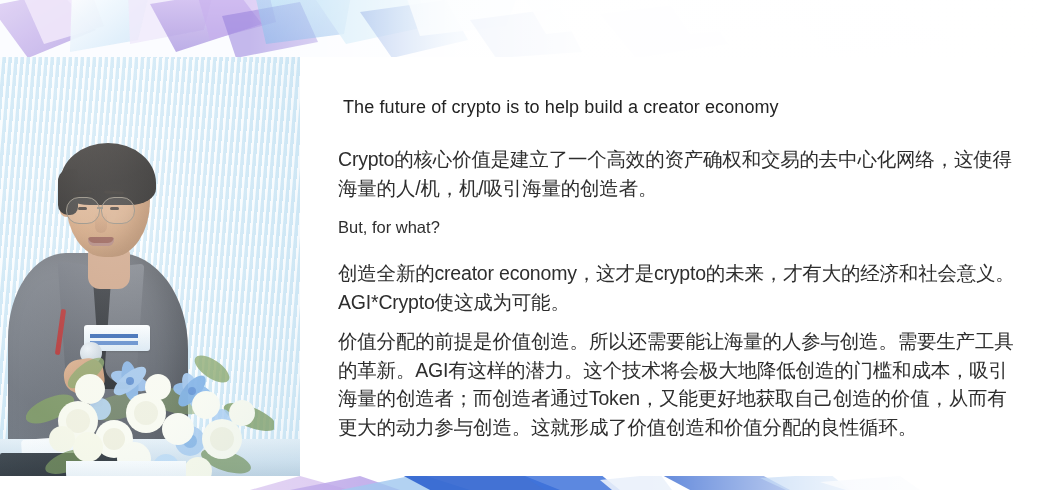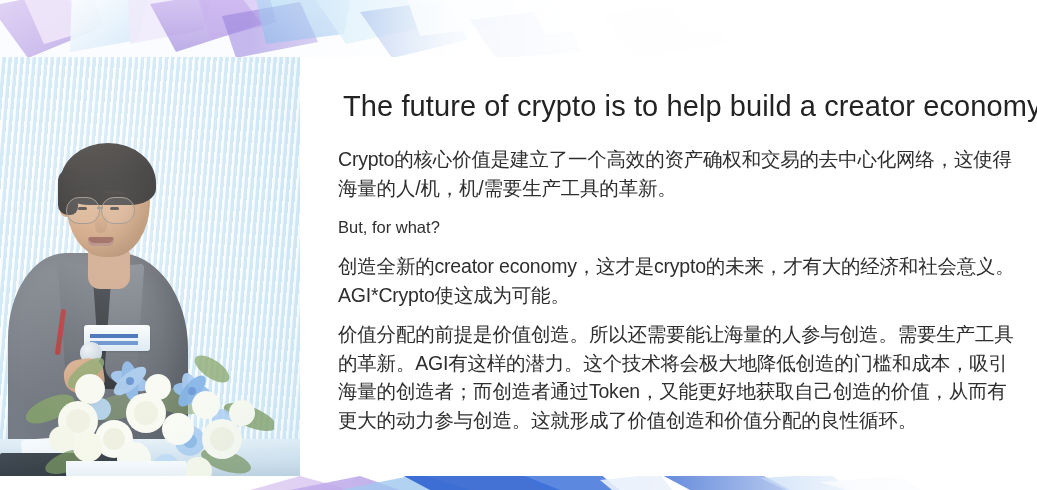--- a/index.html
+++ b/index.html
@@ -262,23 +262,23 @@
     position: absolute;
     left: 300px;
     top: 57px;
     width: 737px;
     height: 421px;
     background: #ffffff;
   }
   .slide-title {
     position: absolute;
     left: 43px;
-    top: 33px;
+    top: 40px;
     width: 680px;
-    font-size: 29px;
+    font-size: 18px;
     font-weight: 300;
     letter-spacing: 0.1px;
     color: #232323;
     white-space: nowrap;
   }
   .body-block {
     position: absolute;
     left: 38px;
     top: 88px;
     width: 686px;
@@ -288,21 +288,21 @@
     margin: 0 0 11px 0;
   }
   .p-cn {
     font-size: 19.5px;
     line-height: 28.5px;
     letter-spacing: -0.2px;
   }
   .p-en {
     font-size: 16.5px;
     line-height: 24px;
-    margin-bottom: 13px;
+    margin-bottom: 20px;
   }
   .p-lead { margin-bottom: 13px; }
   .p-main { margin-bottom: 13px; }
 </style>
 </head>
 <body>
 
 <div id="stage">
 
   <div class="banner">
@@ -463,21 +463,21 @@
       </svg>
     </div>
     <div class="vase"></div>
     <div class="photo-vignette"></div>
   </div>
 
   <div class="slide">
     <div class="slide-title">The future of crypto is to help build a creator economy</div>
 
     <div class="body-block">
-      <p class="para p-cn p-lead">Crypto的核心价值是建立了一个高效的资产确权和交易的去中心化网络，这使得海量的人/机，机/需要生产工具的革新。</p>
+      <p class="para p-cn p-lead">Crypto的核心价值是建立了一个高效的资产确权和交易的去中心化网络，这使得海量的人/机，机/吸引海量的创造者。</p>
 
       <p class="para p-en">But, for what?</p>
 
       <p class="para p-cn">创造全新的creator economy，这才是crypto的未来，才有大的经济和社会意义。AGI*Crypto使这成为可能。</p>
 
       <p class="para p-cn p-main">价值分配的前提是价值创造。所以还需要能让海量的人参与创造。需要生产工具的革新。AGI有这样的潜力。这个技术将会极大地降低创造的门槛和成本，吸引海量的创造者；而创造者通过Token，又能更好地获取自己创造的价值，从而有更大的动力参与创造。这就形成了价值创造和价值分配的良性循环。</p>
     </div>
   </div>
 
   <div class="footer-strip">

